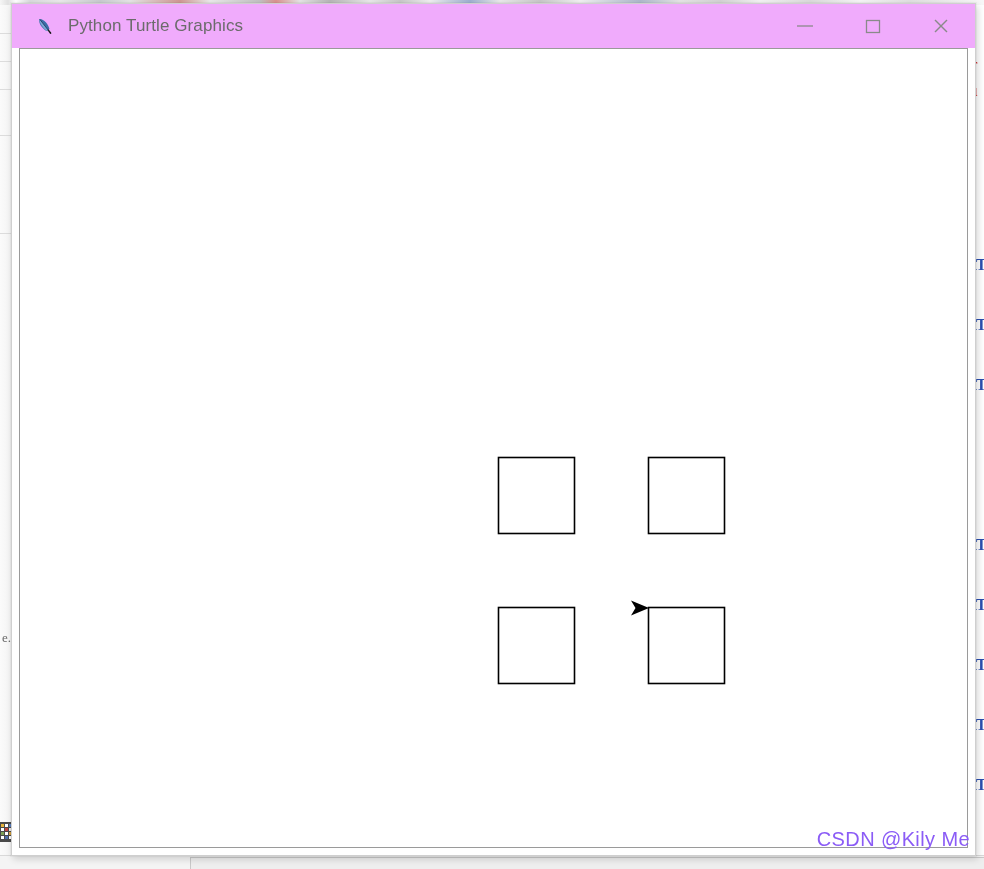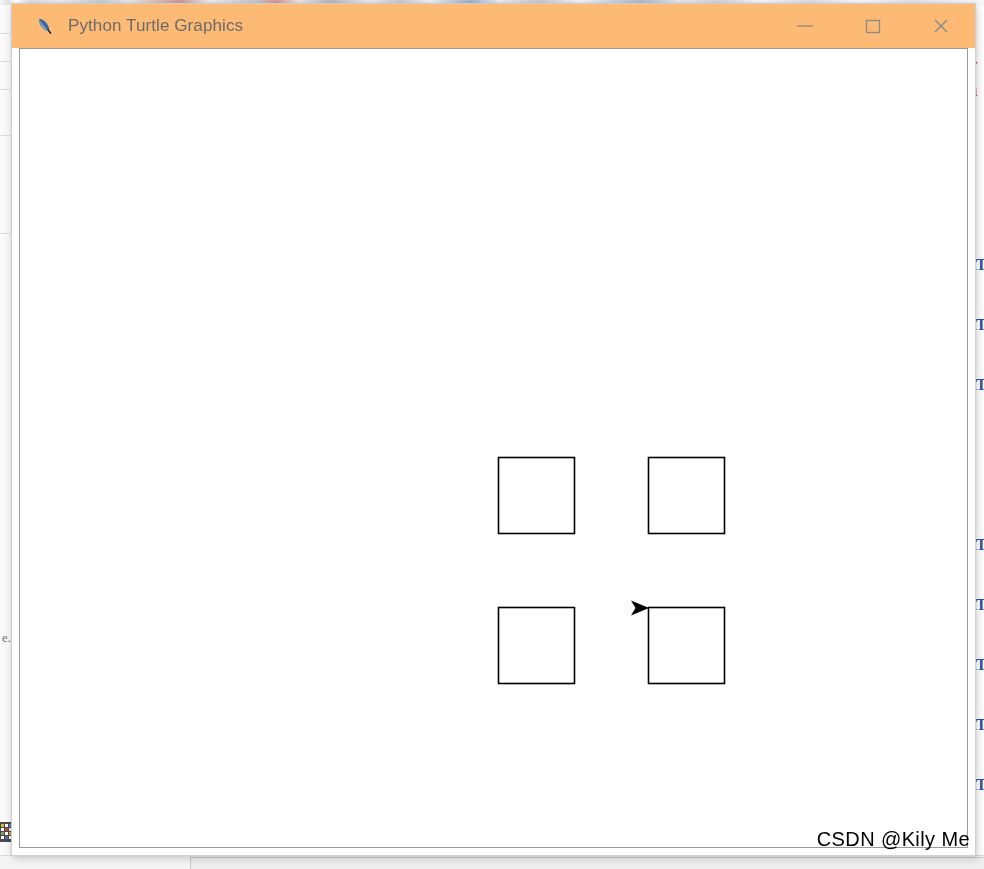--- a/index.html
+++ b/index.html
@@ -119,21 +119,21 @@
     background: #ffffff;
     border: 1px solid #cfcfcf;
     box-shadow: 0 0 0 1px rgba(0,0,0,.03), 2px 3px 7px rgba(0,0,0,.16);
     box-sizing: border-box;
     display: flex;
     flex-direction: column;
   }
   #titlebar {
     height: 44px;
     min-height: 44px;
-    background: #fdba74;
+    background: #f0abfc;
     display: flex;
     align-items: center;
     position: relative;
     user-select: none;
   }
   #app-icon {
     width: 22px; height: 22px;
     margin-left: 22px;
     position: relative;
     flex: none;
@@ -180,21 +180,21 @@
     inset: 0;
     background: #ffffff;
   }
   #turtle-canvas svg { display: block; }
 
   #watermark {
     position: absolute;
     right: 14px;
     bottom: 18px;
     font-size: 20px;
-    color: #000000;
+    color: #8b5cf6;
     font-family: "Liberation Sans", sans-serif;
     letter-spacing: .4px;
     white-space: nowrap;
     z-index: 60;
   }
 </style>
 </head>
 <body>
 
 <div id="desktop">

